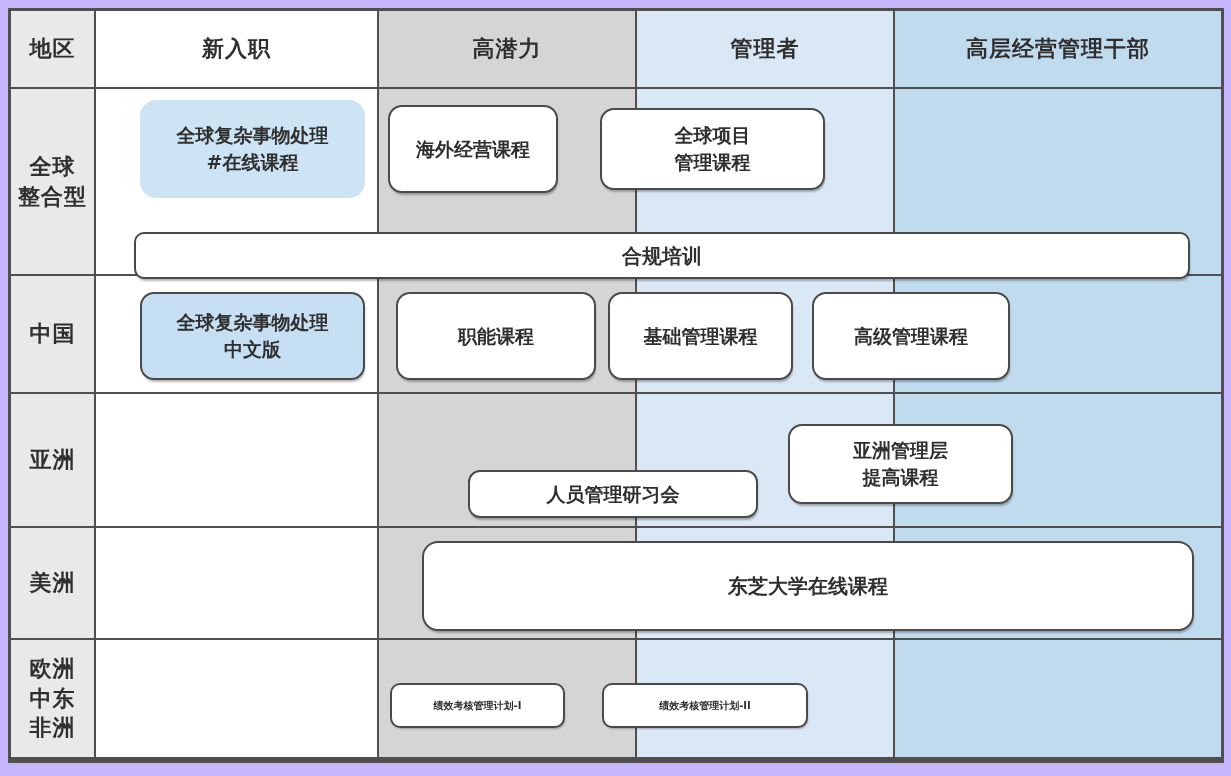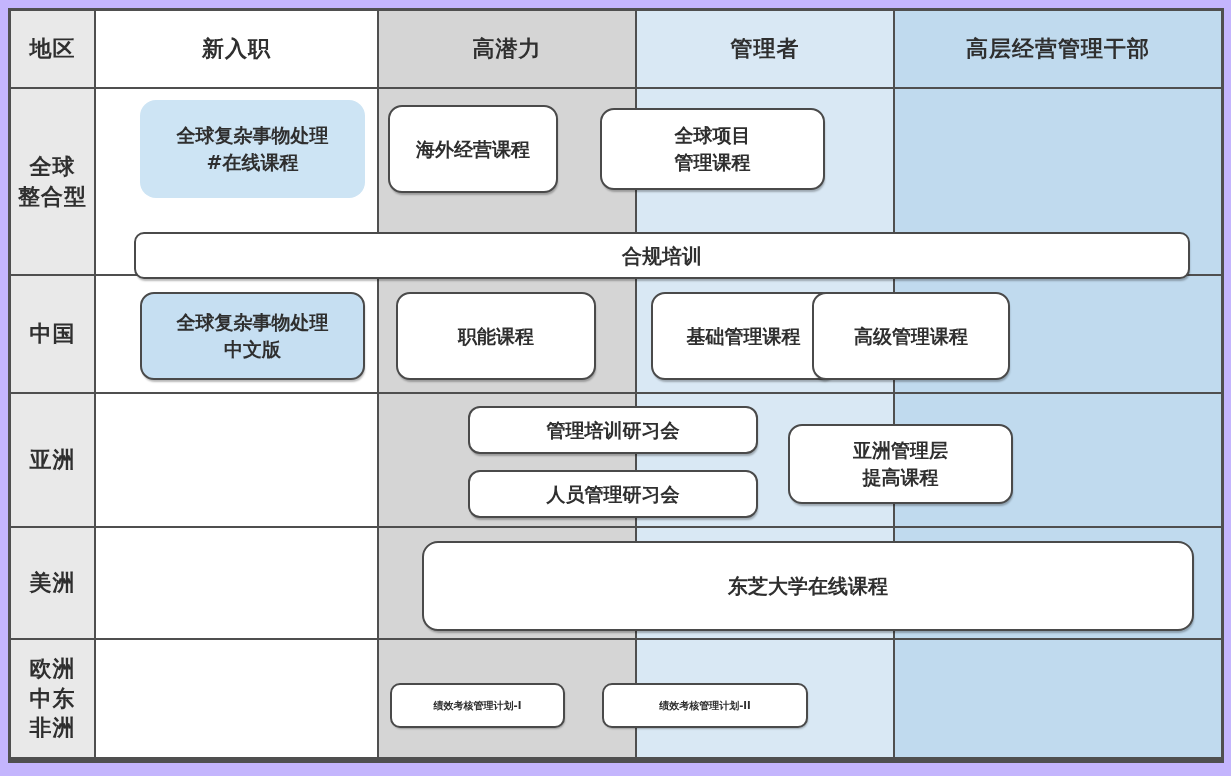--- a/index.html
+++ b/index.html
@@ -97,24 +97,23 @@
   <div class="box blue-flat" style="left:140px;top:100px;width:225px;height:98px;">全球复杂事物处理
 #在线课程</div>
   <div class="box" style="left:388px;top:105px;width:170px;height:88px;">海外经营课程</div>
   <div class="box" style="left:600px;top:108px;width:225px;height:82px;">全球项目
 管理课程</div>
   <div class="box bar" style="left:134px;top:218px;width:1056px;height:47px;margin-top:14px;">合规培训</div>
 
   <div class="box blue-line" style="left:140px;top:292px;width:225px;height:88px;">全球复杂事物处理
 中文版</div>
   <div class="box" style="left:388px;top:292px;width:200px;height:88px;margin-left:8px;">职能课程</div>
-  <div class="box" style="left:608px;top:292px;width:185px;height:88px;margin-left:43px;">基础管理课程</div>
+  <div class="box" style="left:608px;top:292px;width:185px;height:88px;">基础管理课程</div>
   <div class="box" style="left:812px;top:292px;width:198px;height:88px;">高级管理课程</div>
 
-  <div class="box mid" style="left:468px;top:406px;width:290px;height:48px;">管理培训研习会</div>
   <div class="box mid" style="left:468px;top:470px;width:290px;height:48px;">人员管理研习会</div>
   <div class="box" style="left:788px;top:424px;width:225px;height:80px;">亚洲管理层
 提高课程</div>
 
   <div class="box big" style="left:422px;top:541px;width:772px;height:90px;">东芝大学在线课程</div>
 
   <div class="box small" style="left:390px;top:683px;width:175px;height:45px;">绩效考核管理计划-I</div>
   <div class="box small" style="left:602px;top:683px;width:206px;height:45px;">绩效考核管理计划-II</div>
 
 </div>

